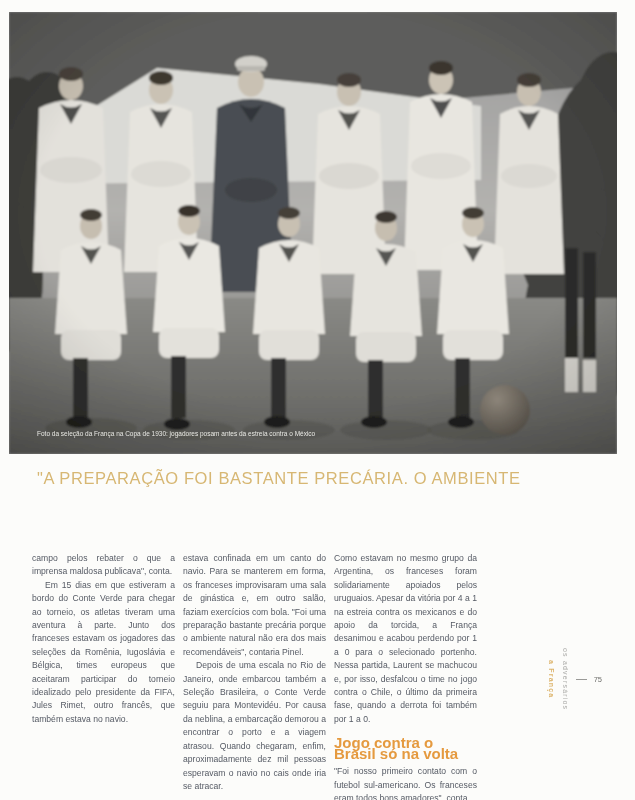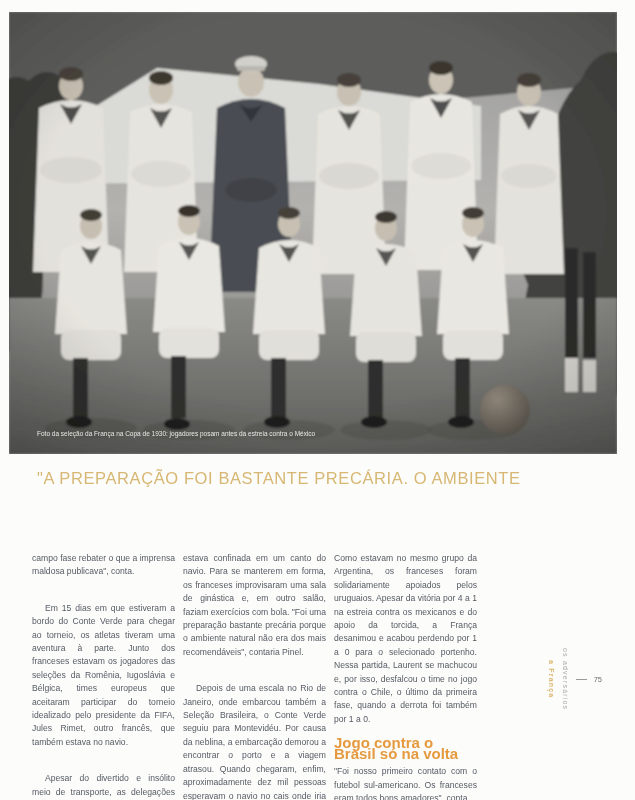--- a/index.html
+++ b/index.html
@@ -37,21 +37,21 @@
     position:absolute;left:32px;top:552px;width:446px;
     display:flex;gap:8px;
   }
   .col{
     width:143px;
     font-size:8.6px;line-height:13.4px;
     text-align:justify;
     color:#555a64;
   }
   .col p{margin:0;}
-  .col p.indent{text-indent:13px;margin-top:23px;}
+  .col p.indent{text-indent:13px;}
   .subhead{
     color:#e59a3f;font-weight:bold;font-size:15px;
     margin:11px 16px 6px 0;line-height:11px;
     text-align:left;
   }
   
   .side-tab{
     position:absolute;right:33px;top:648px;
     display:flex;align-items:center;gap:7px;
   }
@@ -231,23 +231,22 @@
       <text x="28" y="424" font-size="6.5" fill="#e8e8e4" font-family="Liberation Sans, sans-serif">Foto da seleção da França na Copa de 1930: jogadores posam antes da estreia contra o México</text>
     </svg>
   </div>
 
   <div class="pullquote">
     <div>"A preparação foi bastante precária. O ambiente</div>
   </div>
 
   <div class="columns">
     <div class="col">
-      <p>campo fase rebater o que a imprensa maldosa publicava", conta.</p>
+      <p>campo pelos rebater o que a imprensa maldosa publicava", conta.</p>
       <p class="indent">Em 15 dias em que estiveram a bordo do Conte Verde para chegar ao torneio, os atletas tiveram uma aventura à parte. Junto dos franceses estavam os jogadores das seleções da Romênia, Iugoslávia e Bélgica, times europeus que aceitaram participar do torneio idealizado pelo presidente da FIFA, Jules Rimet, outro francês, que também estava no navio.</p>
-      <p class="indent">Apesar do divertido e insólito meio de transporte, as delegações desses países praticamente não se falaram durante a viagem, pois cada equipe</p>
     </div>
     <div class="col">
       <p>estava confinada em um canto do navio. Para se manterem em forma, os franceses improvisaram uma sala de ginástica e, em outro salão, faziam exercícios com bola. "Foi uma preparação bastante precária porque o ambiente natural não era dos mais recomendáveis", contaria Pinel.</p>
       <p class="indent">Depois de uma escala no Rio de Janeiro, onde embarcou também a Seleção Brasileira, o Conte Verde seguiu para Montevidéu. Por causa da neblina, a embarcação demorou a encontrar o porto e a viagem atrasou. Quando chegaram, enfim, aproximadamente dez mil pessoas esperavam o navio no cais onde iria se atracar.</p>
     </div>
     <div class="col">
       <p>Como estavam no mesmo grupo da Argentina, os franceses foram solidariamente apoiados pelos uruguaios. Apesar da vitória por 4 a 1 na estreia contra os mexicanos e do apoio da torcida, a França desanimou e acabou perdendo por 1 a 0 para o selecionado portenho. Nessa partida, Laurent se machucou e, por isso, desfalcou o time no jogo contra o Chile, o último da primeira fase, quando a derrota foi também por 1 a 0.</p>
       <h4 class="subhead">Jogo contra o Brasil só na volta</h4>
       <p>"Foi nosso primeiro contato com o futebol sul-americano. Os franceses eram todos bons amadores", conta</p>
     </div>

